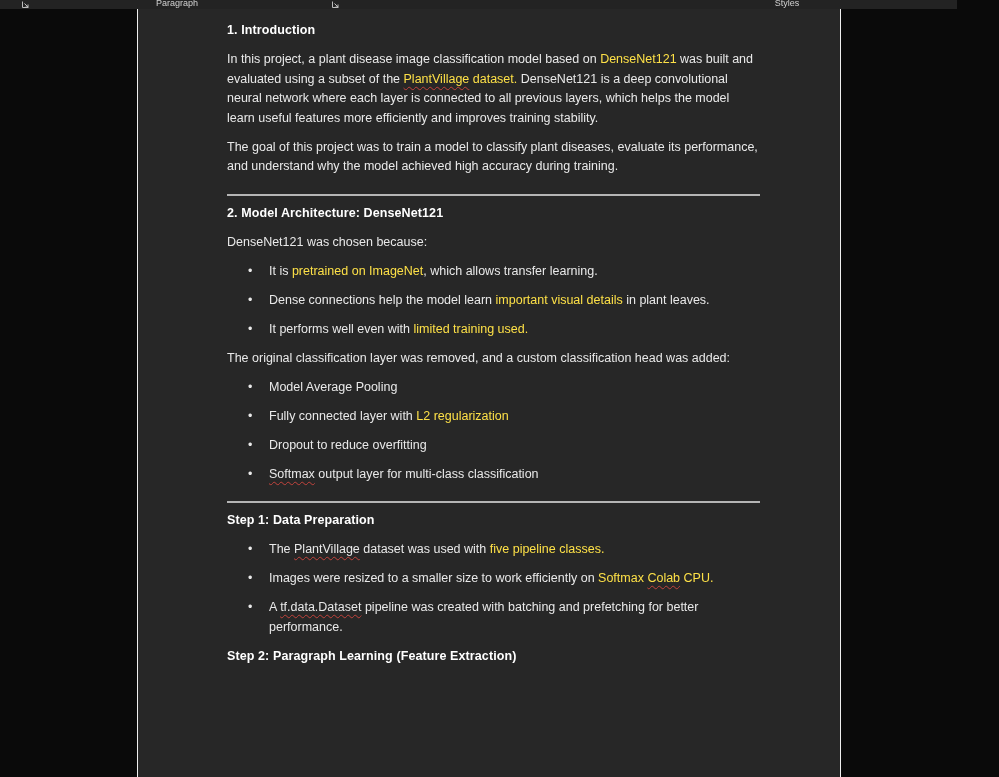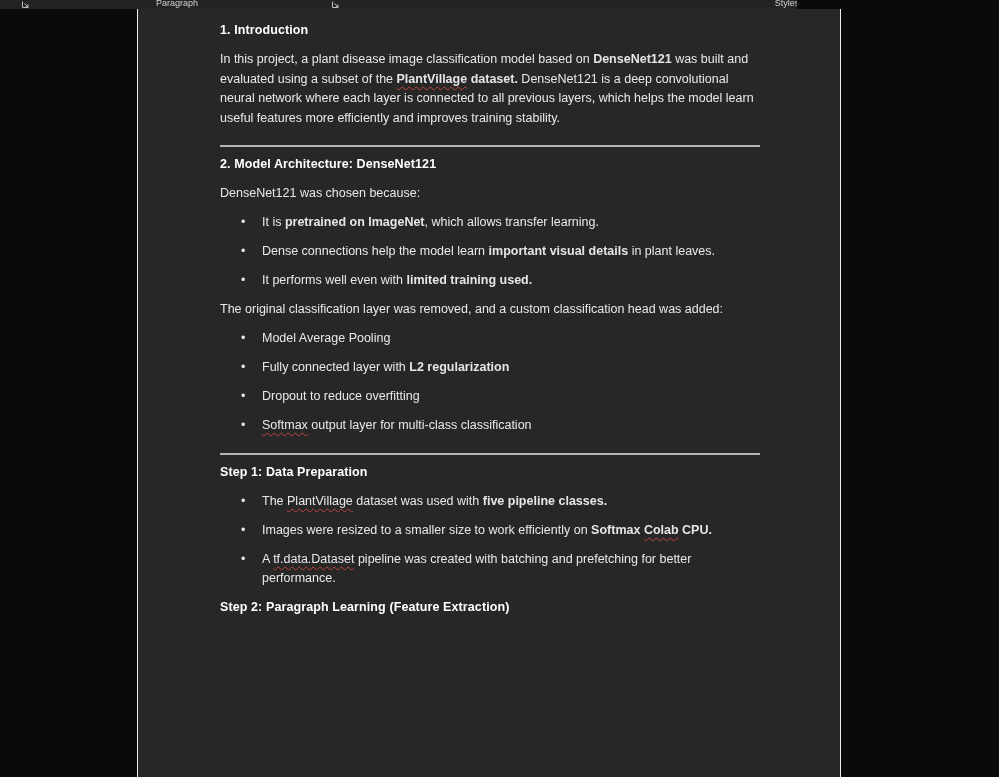--- a/index.html
+++ b/index.html
@@ -3,47 +3,47 @@
 <meta charset="utf-8">
 <style>
   html,body{margin:0;padding:0;}
   body{
     width:999px;height:777px;overflow:hidden;position:relative;
     background:#0a0a0a;
     font-family:"Liberation Sans", sans-serif;
   }
   
   .ribbon{
-    position:absolute;top:0;left:0;width:797px;height:9px;
+    position:absolute;top:0;left:0;width:957px;height:9px;
     background:#232323;overflow:hidden;z-index:3;
   }
   .ribbon-label{
     position:absolute;top:-2px;transform:translateX(-50%);
     font-size:9px;line-height:11px;color:#d2d2d2;white-space:nowrap;
   }
   .launcher{
     position:absolute;top:0px;width:9px;height:9px;
     border:none;background:transparent;padding:0;cursor:pointer;
   }
   .launcher svg{display:block;}
   
   .canvas{position:absolute;top:9px;left:0;width:999px;height:768px;background:#0a0a0a;}
   .page{
     position:absolute;left:137px;top:0;width:704px;height:768px;
     background:#272727;box-sizing:border-box;
-    border-left:1px solid #efefef;border-right:1px solid #efefef;
+    border-left:1px solid #efefef;border-right:1px solid #efefef;padding-left:7px;
   }
   .content{
     padding:12px 80px 0 82px;
     color:#e9e9e9;font-size:12.5px;line-height:19.5px;
   }
   .block{margin:0 0 9.5px 0;}
   .heading{font-weight:700;color:#ffffff;letter-spacing:0.1px;}
   .paragraph{color:#e9e9e9;}
-  .b{font-weight:700;color:#e5e5e5;}
+  .b{font-weight:400;color:#fde047;}
   .sq{
     text-decoration-line:underline;
     text-decoration-style:wavy;
     text-decoration-color:#c2433c;
     text-decoration-thickness:1px;
     text-underline-offset:3px;
   }
   .bullet{position:relative;padding-left:42px;}
   .bullet .marker{position:absolute;left:21px;top:0;color:#e9e9e9;}
   .hr{
@@ -74,20 +74,21 @@
   </button>
   <span class="ribbon-label" style="left:787px;">Styles</span>
 </div>
 
 <div class="canvas">
 
   <div class="page">
     <div class="content">
         <div class="block heading"><span>1. Introduction</span></div>
         <div class="block paragraph"><span>In this project, a plant disease image classification model based on </span><span class="b">DenseNet121</span><span> was built and evaluated using a subset of the </span><span class="b sq">PlantVillage</span><span class="b"> dataset.</span><span> DenseNet121 is a deep convolutional neural network where each layer is connected to all previous layers, which helps the model learn useful features more efficiently and improves training stability.</span></div>
+        <div class="block paragraph"><span>The goal of this project was to train a model to classify plant diseases, evaluate its performance, and understand why the model achieved high accuracy during training.</span></div>
         <div class="hr"></div>
         <div class="block heading"><span>2. Model Architecture: DenseNet121</span></div>
         <div class="block paragraph"><span>DenseNet121 was chosen because:</span></div>
         <div class="block bullet"><span class="marker">•</span><span>It is </span><span class="b">pretrained on ImageNet</span><span>, which allows transfer learning.</span></div>
         <div class="block bullet"><span class="marker">•</span><span>Dense connections help the model learn </span><span class="b">important visual details</span><span> in plant leaves.</span></div>
         <div class="block bullet"><span class="marker">•</span><span>It performs well even with </span><span class="b">limited training used.</span></div>
         <div class="block paragraph"><span>The original classification layer was removed, and a custom classification head was added:</span></div>
         <div class="block bullet"><span class="marker">•</span><span>Model Average Pooling</span></div>
         <div class="block bullet"><span class="marker">•</span><span>Fully connected layer with </span><span class="b">L2 regularization</span></div>
         <div class="block bullet"><span class="marker">•</span><span>Dropout to reduce overfitting</span></div>

